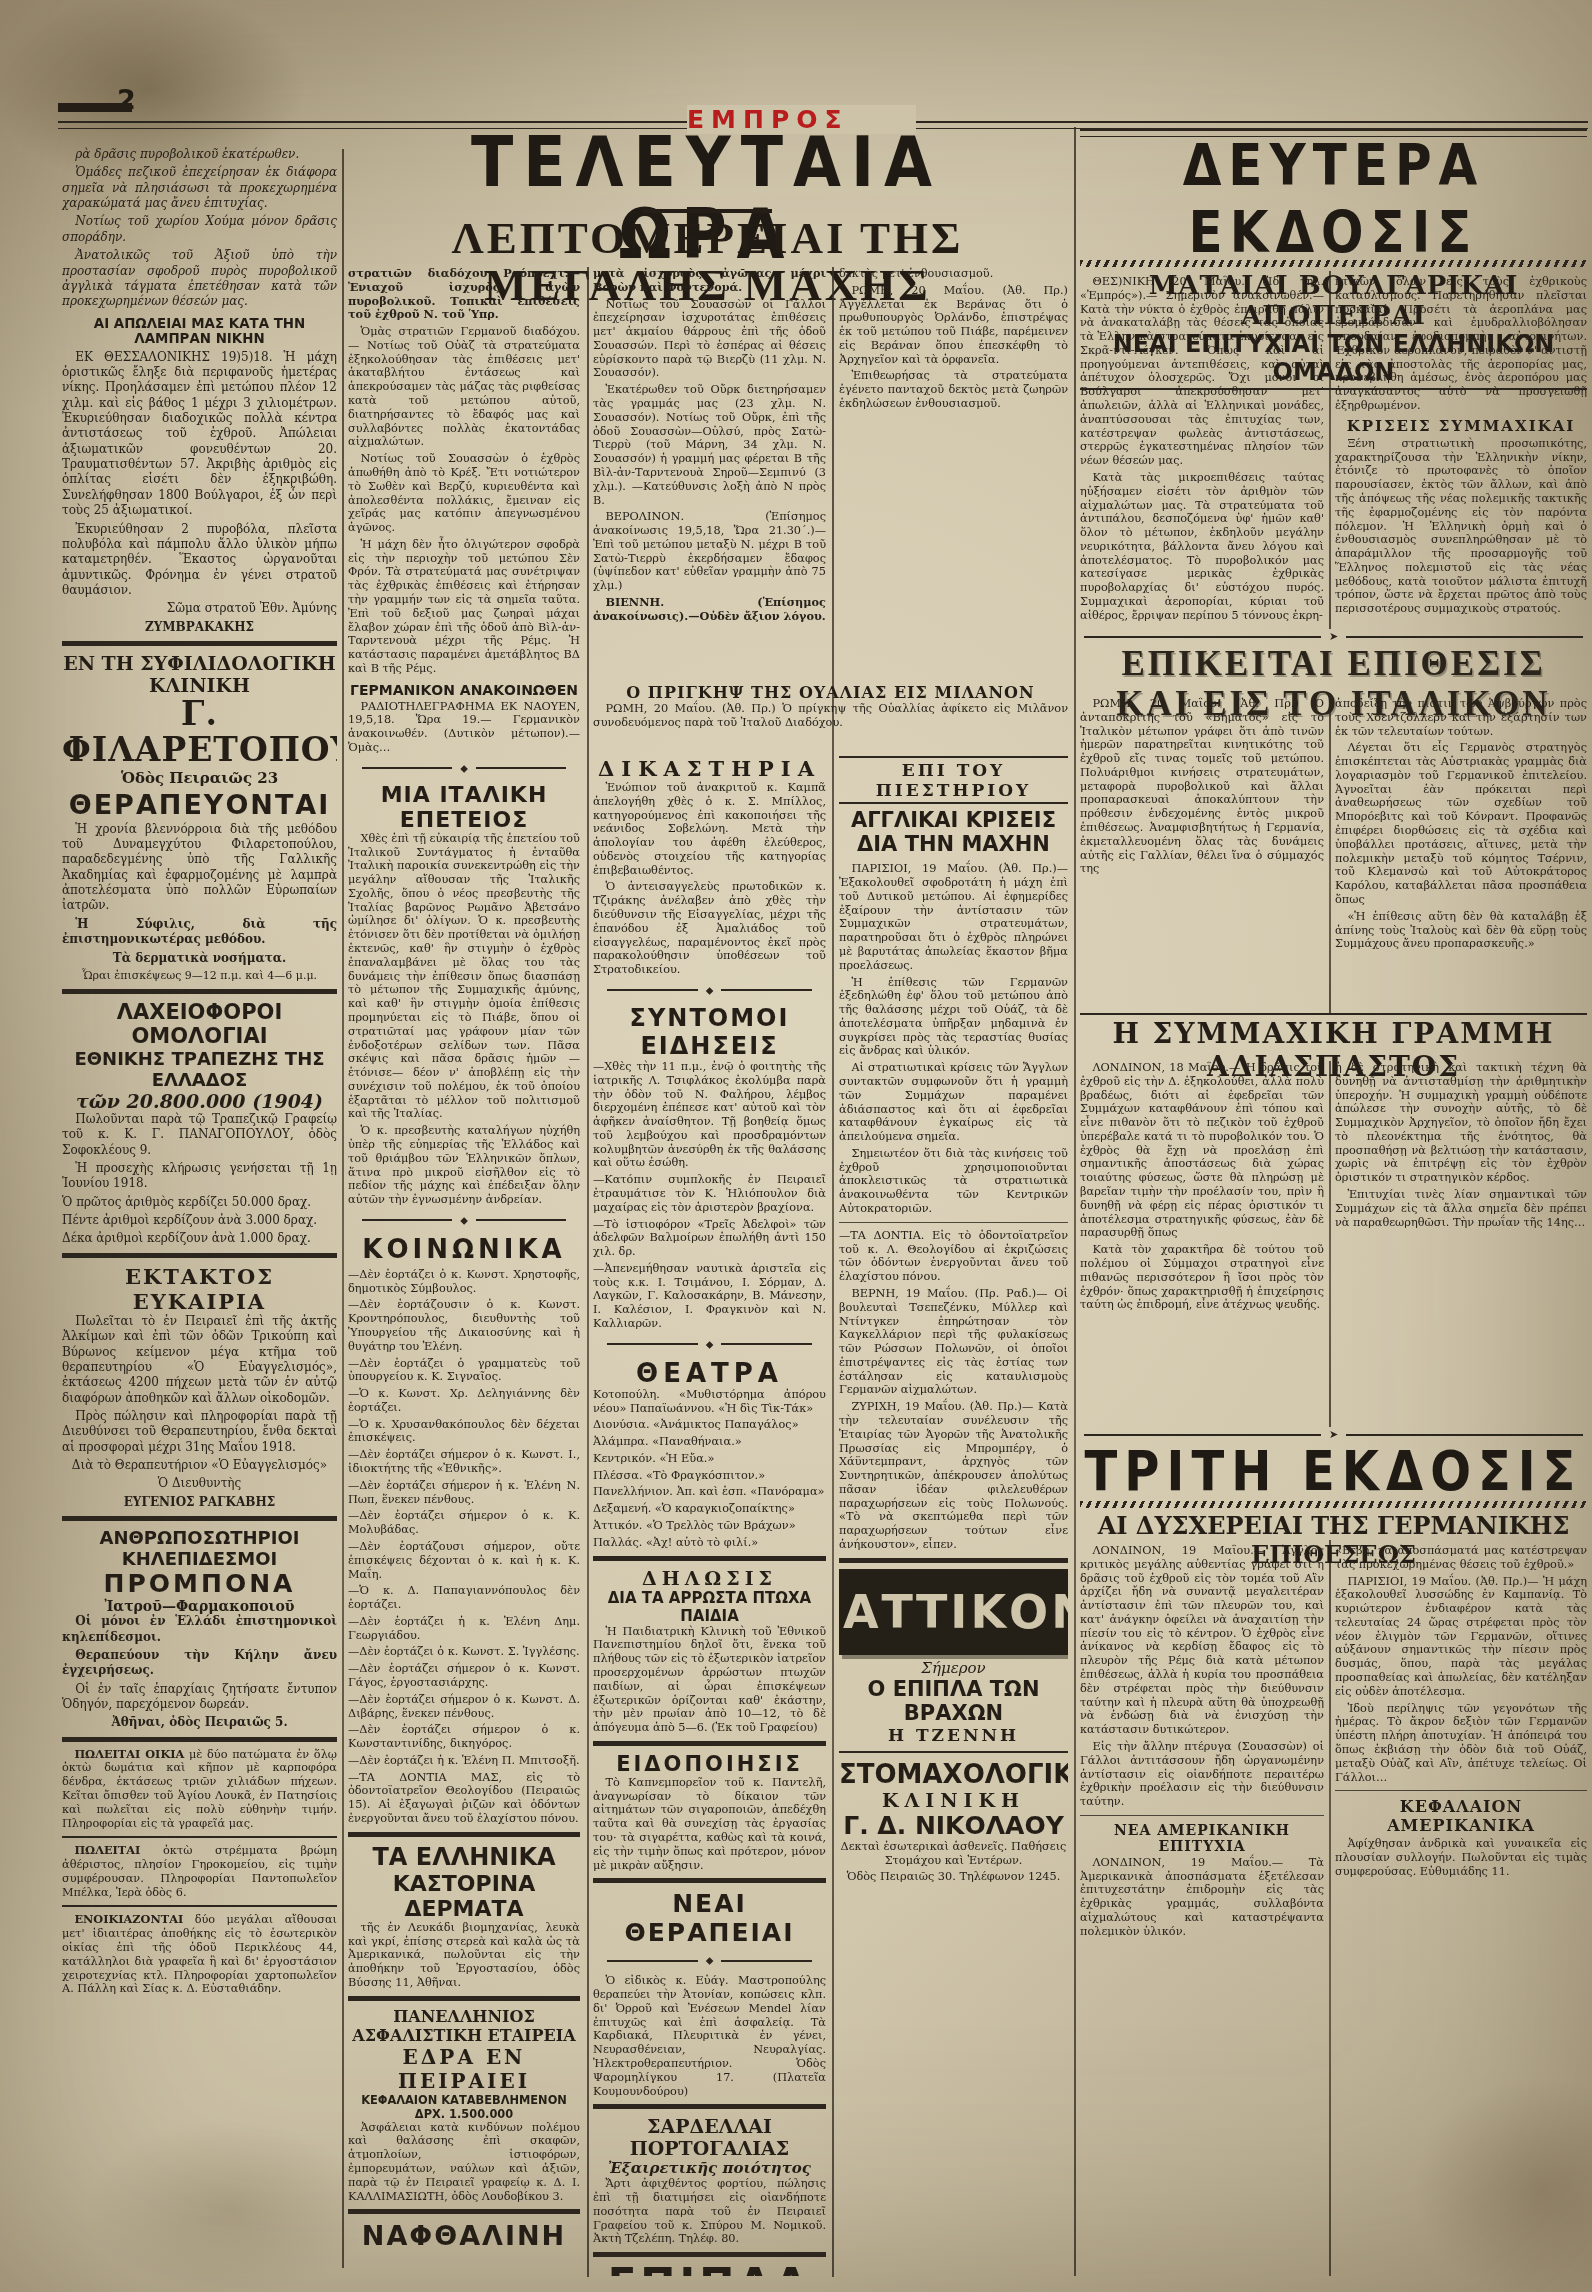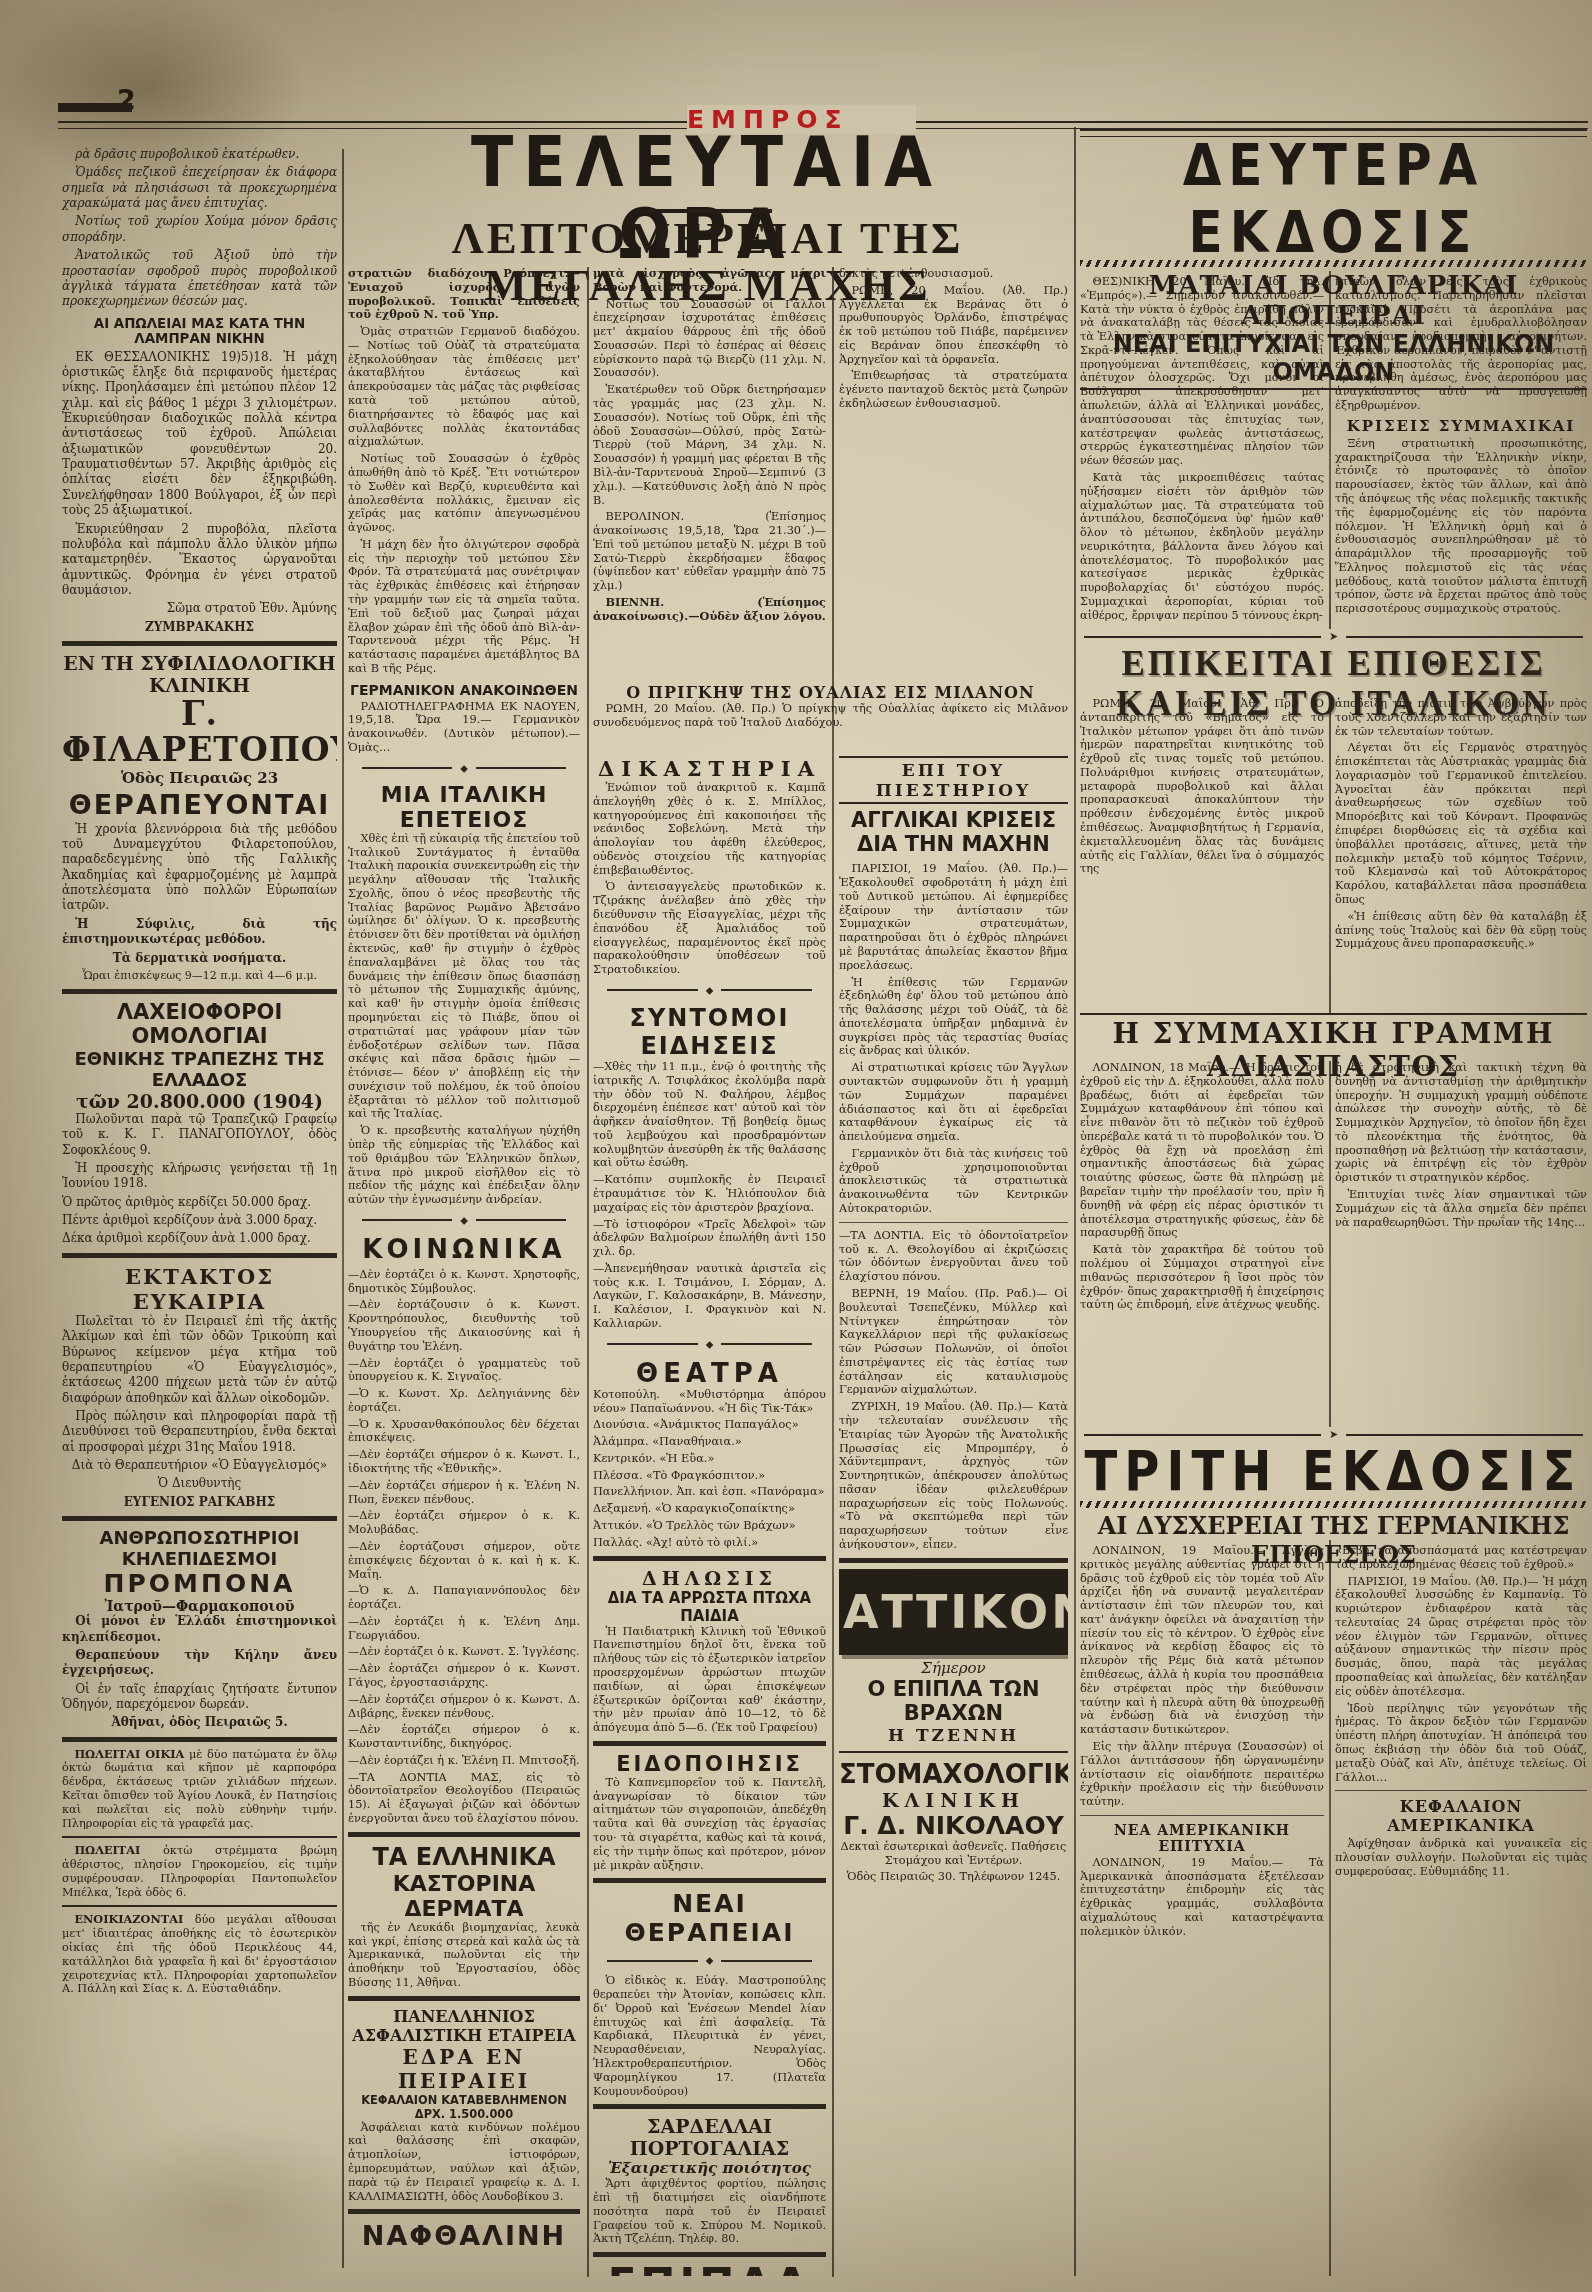--- a/index.html
+++ b/index.html
@@ -95,21 +95,21 @@
       <div class="sh sans" style="font-size:27px;letter-spacing:2px;margin:2px 0;">ΘΕΡΑΠΕΥΟΝΤΑΙ</div>
       <p class="bp">Ἡ χρονία βλεννόρροια διὰ τῆς μεθόδου τοῦ Δυναμεγχύτου Φιλαρετοπούλου, παραδεδεγμένης ὑπὸ τῆς Γαλλικῆς Ἀκαδημίας καὶ ἐφαρμοζομένης μὲ λαμπρὰ ἀποτελέσματα ὑπὸ πολλῶν Εὐρωπαίων ἰατρῶν.</p>
       <p class="bp lead">Ἡ Σύφιλις, διὰ τῆς ἐπιστημονικωτέρας μεθόδου.</p>
       <p class="bp lead ctr">Τὰ δερματικὰ νοσήματα.</p>
       <p class="bp ctr" style="font-size:11px;">Ὧραι ἐπισκέψεως 9—12 π.μ. καὶ 4—6 μ.μ.</p>
     </section>
     <div class="hr thick"></div>
     <section>
       <div class="sh sans" style="font-size:21px;">ΛΑΧΕΙΟΦΟΡΟΙ ΟΜΟΛΟΓΙΑΙ</div>
       <div class="sh sans" style="font-size:18px;">ΕΘΝΙΚΗΣ ΤΡΑΠΕΖΗΣ ΤΗΣ ΕΛΛΑΔΟΣ</div>
-      <div class="sh" style="font-size:19px;">τῶν 20.800.000 (1904)</div>
+      <div class="sh" style="font-size:19px;font-style:italic;">τῶν 20.800.000 (1904)</div>
       <p class="bp">Πωλοῦνται παρὰ τῷ Τραπεζικῷ Γραφείῳ τοῦ κ. Κ. Γ. ΠΑΝΑΓΟΠΟΥΛΟΥ, ὁδὸς Σοφοκλέους 9.</p>
       <p class="bp">Ἡ προσεχὴς κλήρωσις γενήσεται τῇ 1ῃ Ἰουνίου 1918.</p>
       <p class="bp noind">Ὁ πρῶτος ἀριθμὸς κερδίζει 50.000 δραχ.</p>
       <p class="bp noind">Πέντε ἀριθμοὶ κερδίζουν ἀνὰ 3.000 δραχ.</p>
       <p class="bp noind">Δέκα ἀριθμοὶ κερδίζουν ἀνὰ 1.000 δραχ.</p>
     </section>
     <div class="hr thick"></div>
     <section>
       <div class="sh" style="font-size:21px;letter-spacing:2px;">ΕΚΤΑΚΤΟΣ ΕΥΚΑΙΡΙΑ</div>
       <p class="bp">Πωλεῖται τὸ ἐν Πειραιεῖ ἐπὶ τῆς ἀκτῆς Ἀλκίμων καὶ ἐπὶ τῶν ὁδῶν Τρικούπη καὶ Βύρωνος κείμενον μέγα κτῆμα τοῦ θεραπευτηρίου «Ὁ Εὐαγγελισμός», ἐκτάσεως 4200 πήχεων μετὰ τῶν ἐν αὐτῷ διαφόρων ἀποθηκῶν καὶ ἄλλων οἰκοδομῶν.</p>
@@ -283,21 +283,21 @@
     <p class="bp">Ἐπιθεωρήσας τὰ στρατεύματα ἐγένετο πανταχοῦ δεκτὸς μετὰ ζωηρῶν ἐκδηλώσεων ἐνθουσιασμοῦ.</p>
   </div>
 
   <div class="abs hidden-of s11" style="left:839px;top:756px;width:229px;height:1520px;">
     <section>
       <div class="sh" style="font-size:17px;letter-spacing:3px;border-top:2px solid #2c261e;border-bottom:2px solid #2c261e;padding:2px 0;margin-bottom:4px;">ΕΠΙ ΤΟΥ ΠΙΕΣΤΗΡΙΟΥ</div>
       <div class="sh sans" style="font-size:21px;line-height:1.15;margin:4px 0 6px;">ΑΓΓΛΙΚΑΙ ΚΡΙΣΕΙΣ ΔΙΑ ΤΗΝ ΜΑΧΗΝ</div>
       <p class="bp">ΠΑΡΙΣΙΟΙ, 19 Μαΐου. (Ἀθ. Πρ.)— Ἐξακολουθεῖ σφοδροτάτη ἡ μάχη ἐπὶ τοῦ Δυτικοῦ μετώπου. Αἱ ἐφημερίδες ἐξαίρουν τὴν ἀντίστασιν τῶν Συμμαχικῶν στρατευμάτων, παρατηροῦσαι ὅτι ὁ ἐχθρὸς πληρώνει μὲ βαρυτάτας ἀπωλείας ἕκαστον βῆμα προελάσεως.</p>
       <p class="bp">Ἡ ἐπίθεσις τῶν Γερμανῶν ἐξεδηλώθη ἐφ' ὅλου τοῦ μετώπου ἀπὸ τῆς θαλάσσης μέχρι τοῦ Οὐάζ, τὰ δὲ ἀποτελέσματα ὑπῆρξαν μηδαμινὰ ἐν συγκρίσει πρὸς τὰς τεραστίας θυσίας εἰς ἄνδρας καὶ ὑλικόν.</p>
       <p class="bp">Αἱ στρατιωτικαὶ κρίσεις τῶν Ἄγγλων συντακτῶν συμφωνοῦν ὅτι ἡ γραμμὴ τῶν Συμμάχων παραμένει ἀδιάσπαστος καὶ ὅτι αἱ ἐφεδρεῖαι καταφθάνουν ἐγκαίρως εἰς τὰ ἀπειλούμενα σημεῖα.</p>
-      <p class="bp">Γερμανικὸν ὅτι διὰ τὰς κινήσεις τοῦ ἐχθροῦ χρησιμοποιοῦνται ἀποκλειστικῶς τὰ στρατιωτικὰ ἀνακοινωθέντα τῶν Κεντρικῶν Αὐτοκρατοριῶν.</p>
+      <p class="bp">Σημειωτέον ὅτι διὰ τὰς κινήσεις τοῦ ἐχθροῦ χρησιμοποιοῦνται ἀποκλειστικῶς τὰ στρατιωτικὰ ἀνακοινωθέντα τῶν Κεντρικῶν Αὐτοκρατοριῶν.</p>
     </section>
     <div class="hr thin"></div>
     <p class="bp noind">—ΤΑ ΔΟΝΤΙΑ. Εἰς τὸ ὀδοντοϊατρεῖον τοῦ κ. Λ. Θεολογίδου αἱ ἐκριζώσεις τῶν ὀδόντων ἐνεργοῦνται ἄνευ τοῦ ἐλαχίστου πόνου.</p>
     <p class="bp">ΒΕΡΝΗ, 19 Μαΐου. (Πρ. Ραδ.)— Οἱ βουλευταὶ Τσεπεζένκυ, Μύλλερ καὶ Ντίντγκεν ἐπηρώτησαν τὸν Καγκελλάριον περὶ τῆς φυλακίσεως τῶν Ρώσσων Πολωνῶν, οἱ ὁποῖοι ἐπιστρέψαντες εἰς τὰς ἑστίας των ἐστάλησαν εἰς καταυλισμοὺς Γερμανῶν αἰχμαλώτων.</p>
     <p class="bp">ΖΥΡΙΧΗ, 19 Μαΐου. (Ἀθ. Πρ.)— Κατὰ τὴν τελευταίαν συνέλευσιν τῆς Ἑταιρίας τῶν Ἀγορῶν τῆς Ἀνατολικῆς Πρωσσίας εἰς Μπρομπέργ, ὁ Χάϋντεμπραντ, ἀρχηγὸς τῶν Συντηρητικῶν, ἀπέκρουσεν ἀπολύτως πᾶσαν ἰδέαν φιλελευθέρων παραχωρήσεων εἰς τοὺς Πολωνούς. «Τὸ νὰ σκεπτώμεθα περὶ τῶν παραχωρήσεων τούτων εἶνε ἀνήκουστον», εἶπεν.</p>
     <div class="hr thick"></div>
     <section>
       <div class="attikon">ΑΤΤΙΚΟΝ</div>
       <div class="sh" style="font-size:15px;font-weight:normal;font-style:italic;margin-top:4px;">Σήμερον</div>
       <div class="sh sans" style="font-size:21px;">Ο ΕΠΙΠΛΑ ΤΩΝ ΒΡΑΧΩΝ</div>

